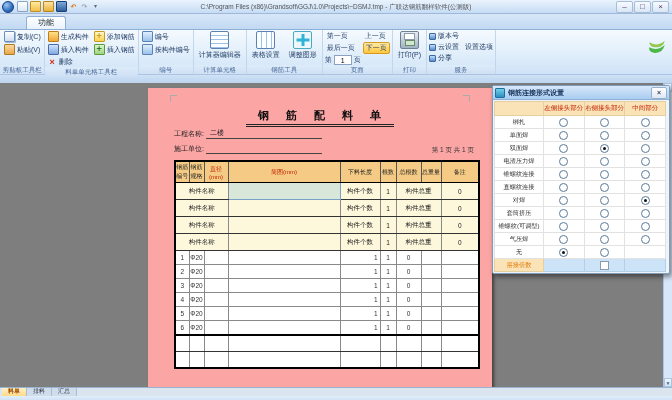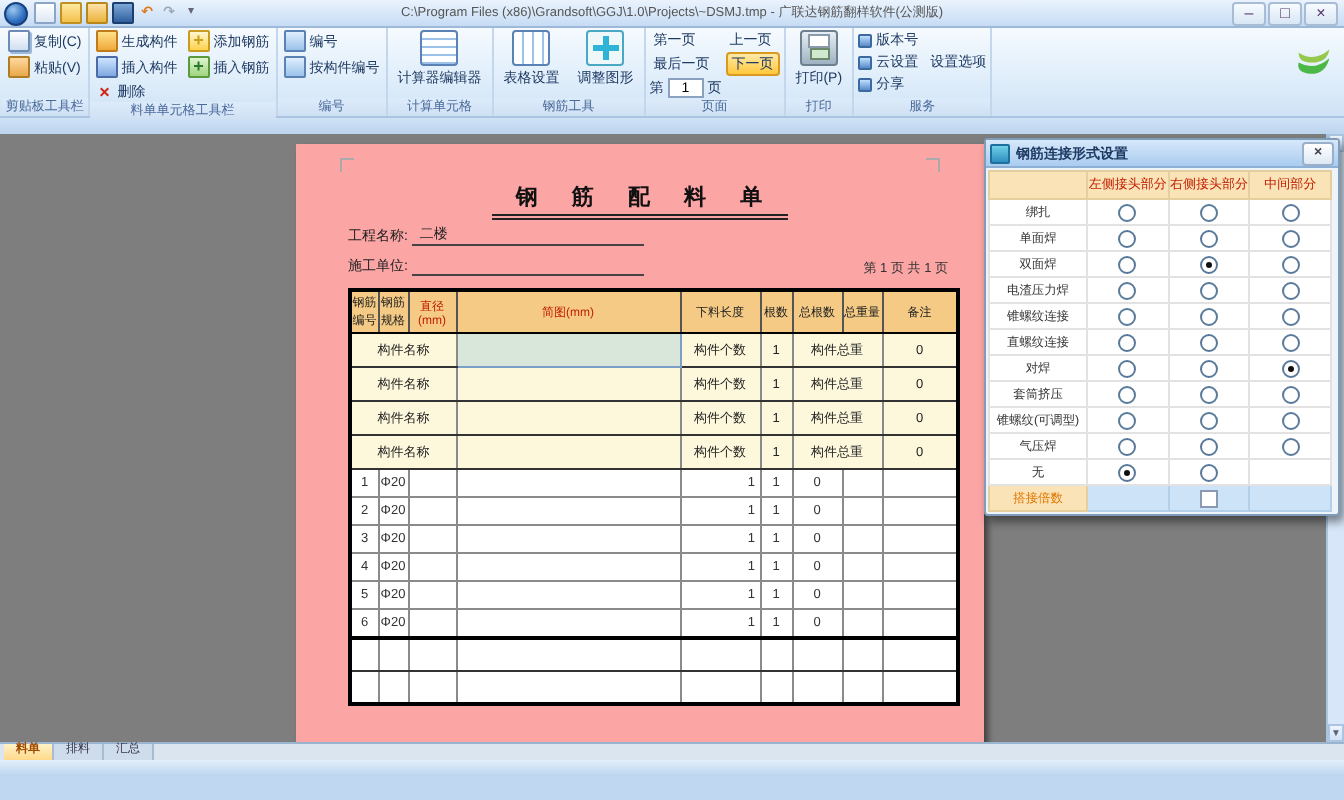--- a/index.html
+++ b/index.html
@@ -134,20 +134,23 @@
       <span class="qi qi-drop">▾</span>
     </div>
     <div class="title-text">C:\Program Files (x86)\Grandsoft\GGJ\1.0\Projects\~DSMJ.tmp - 广联达钢筋翻样软件(公测版)</div>
     <div class="win-controls">
       <span class="wc">–</span>
       <span class="wc">□</span>
       <span class="wc">×</span>
     </div>
   </div>
 
+  <div class="tabrow">
+    <div class="rtab">功能</div>
+  </div>
 
   <div class="ribbon">
 
     <div class="rgroup">
       <div class="rg-body">
           <div class="vcol">
         <div class="sbtn">
               <span class="ico ic-copy"></span>
               <span>复制(C)</span>
             </div>

